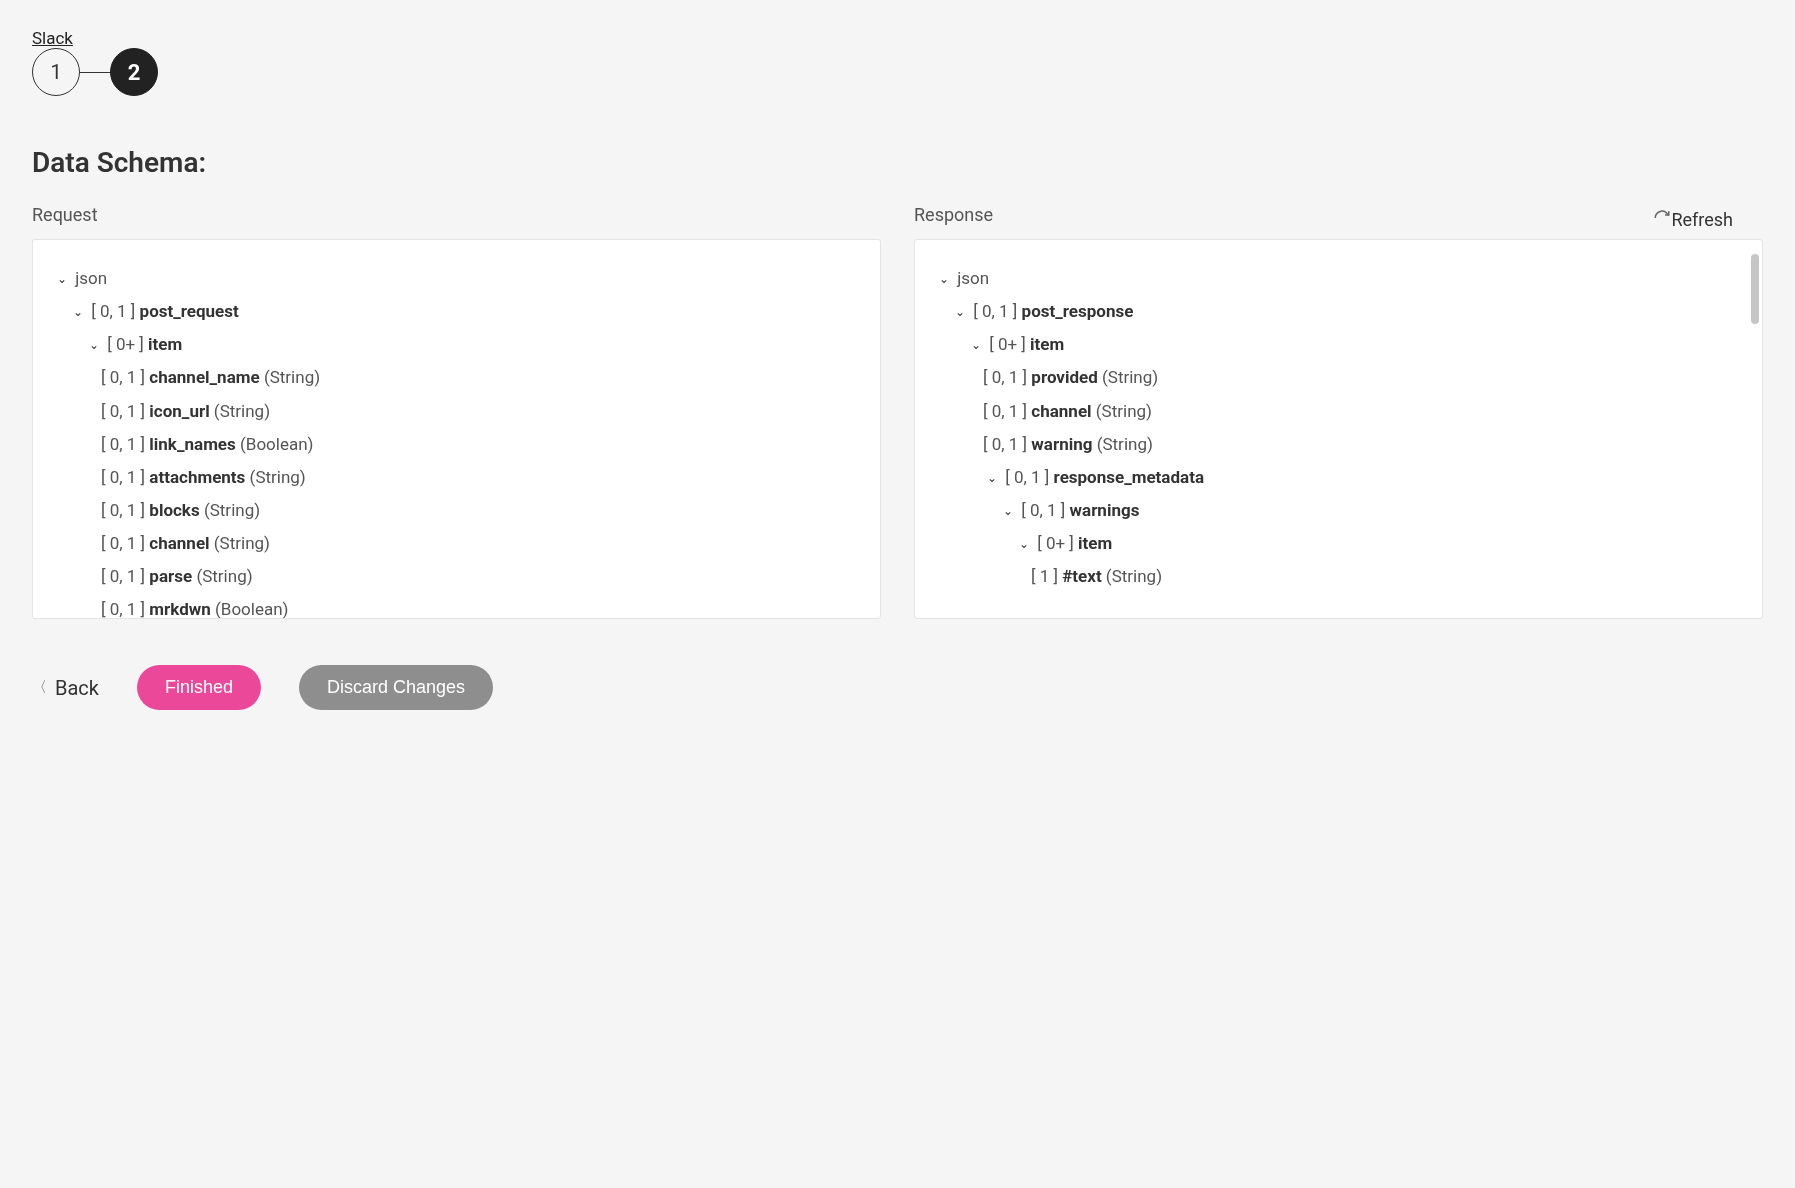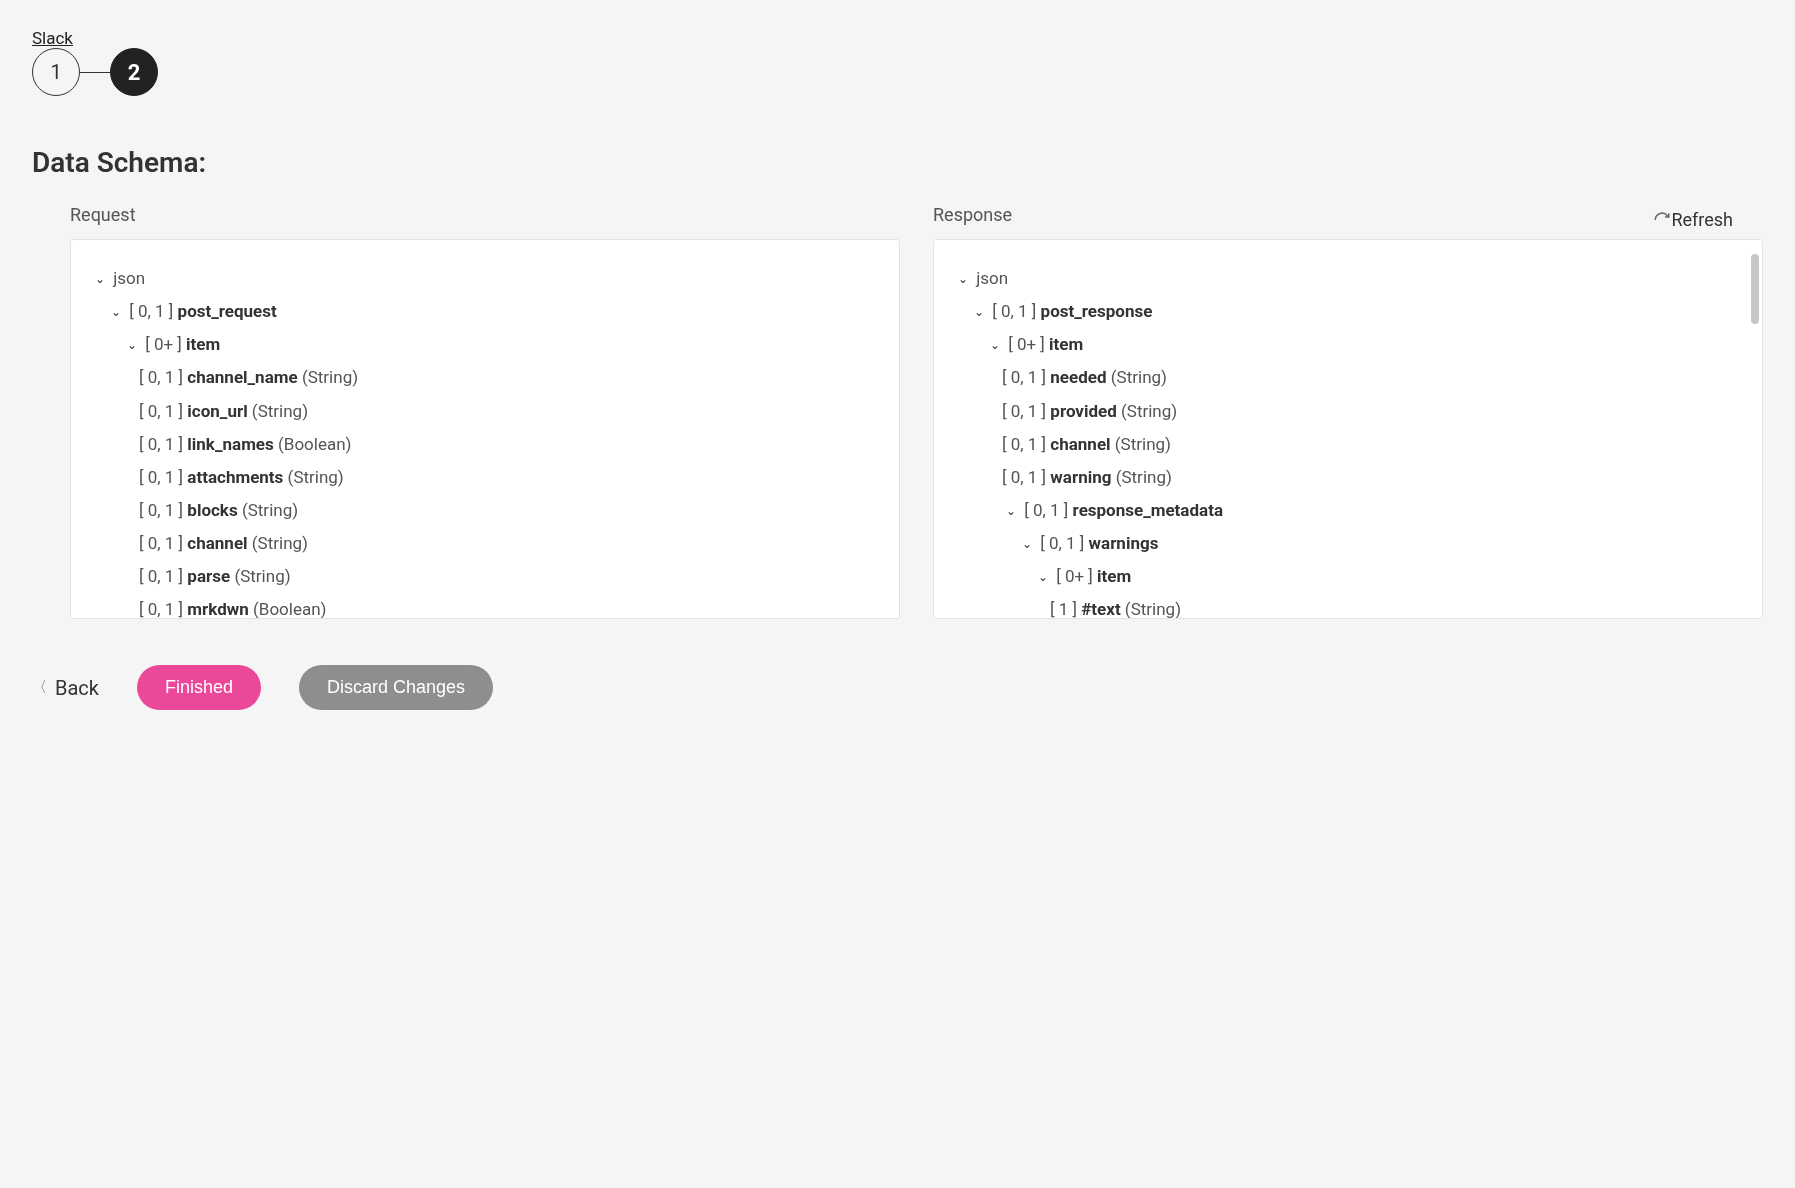--- a/index.html
+++ b/index.html
@@ -66,30 +66,28 @@
   }
   .refresh-row {
     display: flex;
     justify-content: flex-end;
     align-items: center;
     margin-bottom: 6px;
     padding-right: 30px;
   }
   .refresh-btn {
     display: flex;
-    align-items: center;
     gap: 0;
     cursor: pointer;
     color: #333;
     font-size: 18px;
   }
   .panels {
     display: flex;
     gap: 33px;
-    margin-left: 38px;
   }
   .panel-col {
     flex: 1;
     min-width: 0;
   }
   .panel-label {
     font-size: 18px;
     color: #555;
     margin-bottom: 14px;
     margin-top: -32px;
@@ -299,25 +297,20 @@
           <div class="tree-children">
             <div class="tree-node">
               <span class="chev">⌄</span>
               <span class="card">[ 0+ ]</span> 
               <span class="bold">item</span>
             </div>
 
             <div class="tree-children">
               <div class="tree-node">
                 <span class="card">[ 0, 1 ]</span> 
-                <span class="bold">needed</span> 
-                <span class="type">(String)</span>
-              </div>
-              <div class="tree-node">
-                <span class="card">[ 0, 1 ]</span> 
                 <span class="bold">provided</span> 
                 <span class="type">(String)</span>
               </div>
               <div class="tree-node">
                 <span class="card">[ 0, 1 ]</span> 
                 <span class="bold">channel</span> 
                 <span class="type">(String)</span>
               </div>
               <div class="tree-node">
                 <span class="card">[ 0, 1 ]</span> 

